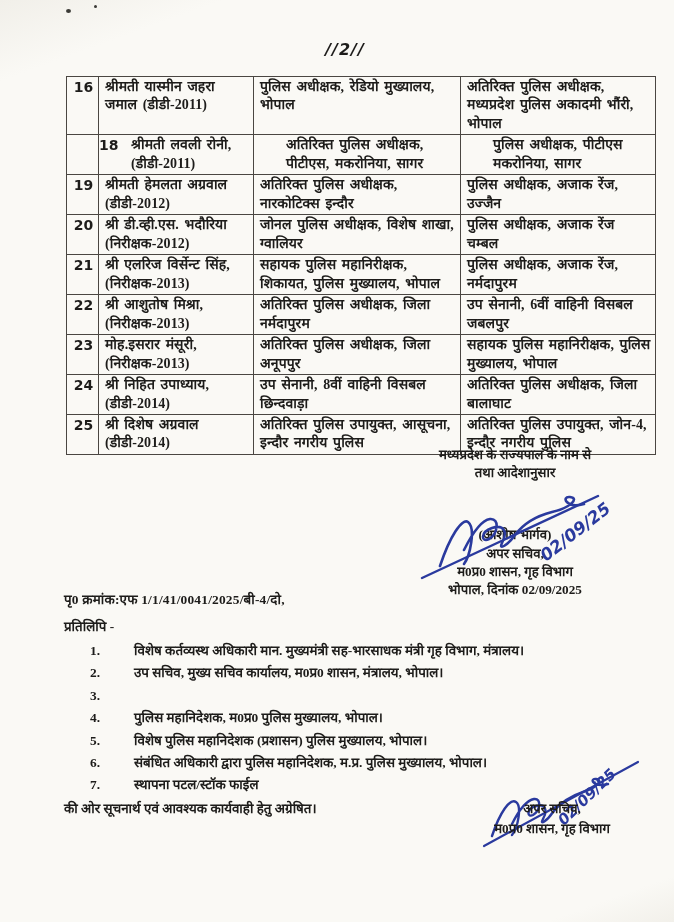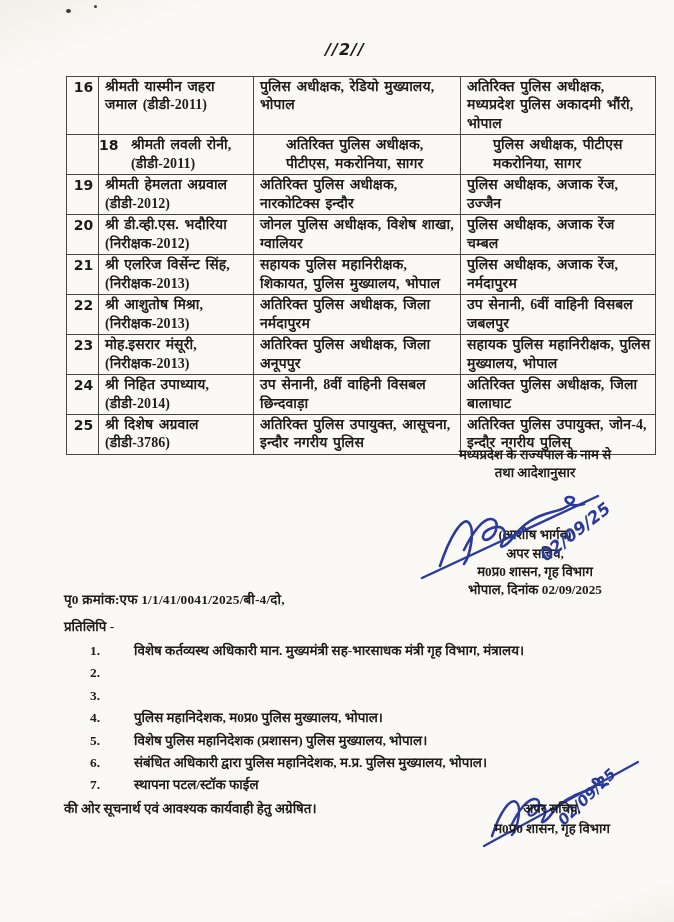--- a/index.html
+++ b/index.html
@@ -53,21 +53,21 @@
   tr.r2  td{height:32px;padding-left:32px;}
   tr.r3  td{height:32px;}
   tr.r4  td{height:36px;}
   tr.r5  td{height:34px;}
   tr.r6  td{height:36px;}
   tr.r7  td{height:34px;}
   tr.r8  td{height:34px;}
   tr.r9  td{height:34px;}
 
   .sig-block1{
-    position:absolute;left:413px;top:446px;width:244px;
+    position:absolute;left:393px;top:446px;width:244px;
     text-align:center;font-size:13.2px;font-weight:700;line-height:1.38;
   }
   .sig-block1 .gap{height:44px;}
   .sig-block1 div{white-space:nowrap;}
 
   .endorsement{
     position:absolute;left:64px;top:590px;width:575px;
     font-size:13.4px;font-weight:700;
   }
   .ref-line{line-height:20px;letter-spacing:.2px;font-family:Liberation Serif, serif;}
@@ -146,21 +146,21 @@
         <td class="c-to">सहायक पुलिस महानिरीक्षक, पुलिस मुख्यालय, भोपाल</td>
       </tr>
       <tr class="r8">
         <td class="c-sno">24</td>
         <td class="c-name">श्री निहित उपाध्याय, (डीडी-2014)</td>
         <td class="c-from">उप सेनानी, 8वीं वाहिनी विसबल छिन्दवाड़ा</td>
         <td class="c-to">अतिरिक्त पुलिस अधीक्षक, जिला बालाघाट</td>
       </tr>
       <tr class="r9">
         <td class="c-sno">25</td>
-        <td class="c-name">श्री दिशेष अग्रवाल (डीडी-3786)</td>
+        <td class="c-name">श्री दिशेष अग्रवाल (डीडी-2014)</td>
         <td class="c-from">अतिरिक्त पुलिस उपायुक्त, आसूचना, इन्दौर नगरीय पुलिस</td>
         <td class="c-to">अतिरिक्त पुलिस उपायुक्त, जोन-4, इन्दौर नगरीय पुलिस</td>
       </tr>
     </tbody>
   </table>
 
   <div class="sig-block1">
     <div>मध्यप्रदेश के राज्यपाल के नाम से</div>
     <div>तथा आदेशानुसार</div>
     <div class="gap"></div>
@@ -179,20 +179,21 @@
   <div class="endorsement">
     <div class="ref-line">पृ0 क्रमांक:एफ 1/1/41/0041/2025/बी-4/दो,</div>
     <div class="copy-label">प्रतिलिपि -</div>
     <div class="copy-list">
       <div class="copy-item">
         <span class="copy-no">1.</span>
         <span class="copy-text">विशेष कर्तव्यस्थ अधिकारी मान. मुख्यमंत्री सह-भारसाधक मंत्री गृह विभाग, मंत्रालय।</span>
       </div>
       <div class="copy-item">
         <span class="copy-no">2.</span>
+        <span class="copy-text">उप सचिव, मुख्य सचिव कार्यालय, म0प्र0 शासन, मंत्रालय, भोपाल।</span>
       </div>
       <div class="copy-item">
         <span class="copy-no">3.</span>
       </div>
       <div class="copy-item">
         <span class="copy-no">4.</span>
         <span class="copy-text">पुलिस महानिदेशक, म0प्र0 पुलिस मुख्यालय, भोपाल।</span>
       </div>
       <div class="copy-item">
         <span class="copy-no">5.</span>

